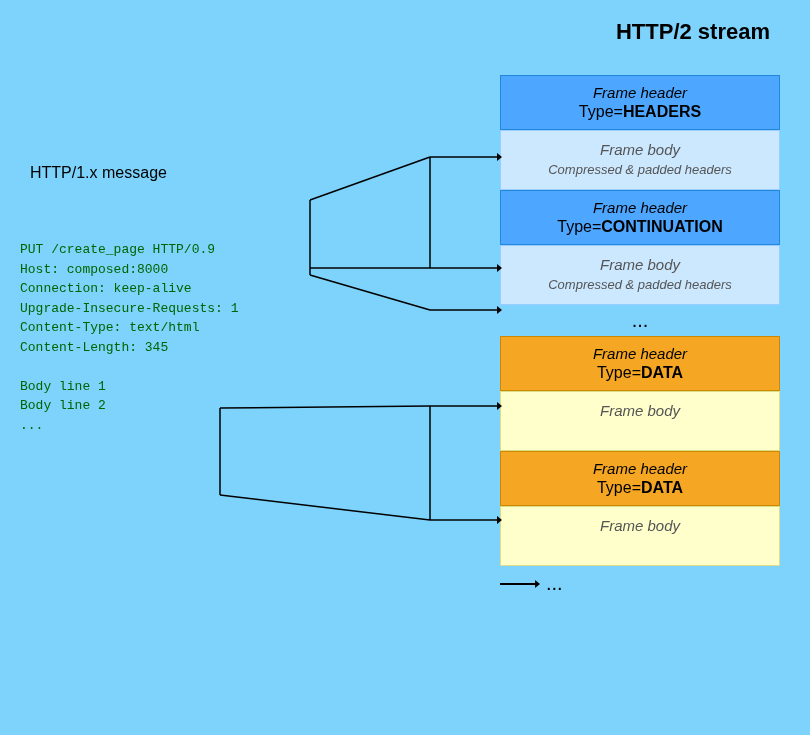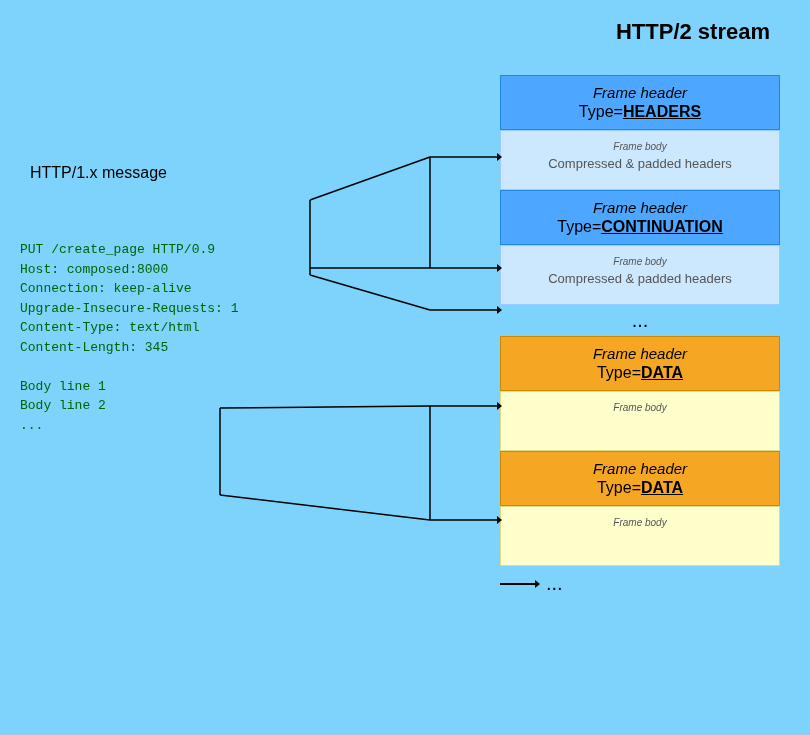--- a/index.html
+++ b/index.html
@@ -99,29 +99,29 @@
       font-size: 15px;
       color: #000;
     }
     .frame-type {
       font-size: 16px;
       color: #000;
       margin-top: 2px;
     }
     .frame-type span {
       font-weight: bold;
-      text-decoration: underline;
     }
     .frame-body-label {
       font-style: italic;
-      font-size: 10px;
+      font-size: 15px;
       color: #555;
       display: block;
     }
     .frame-body-sub {
+      font-style: italic;
       font-size: 13px;
       color: #555;
       display: block;
       margin-top: 4px;
     }
 
     .dots-row {
       text-align: center;
       font-size: 20px;
       color: #000;

